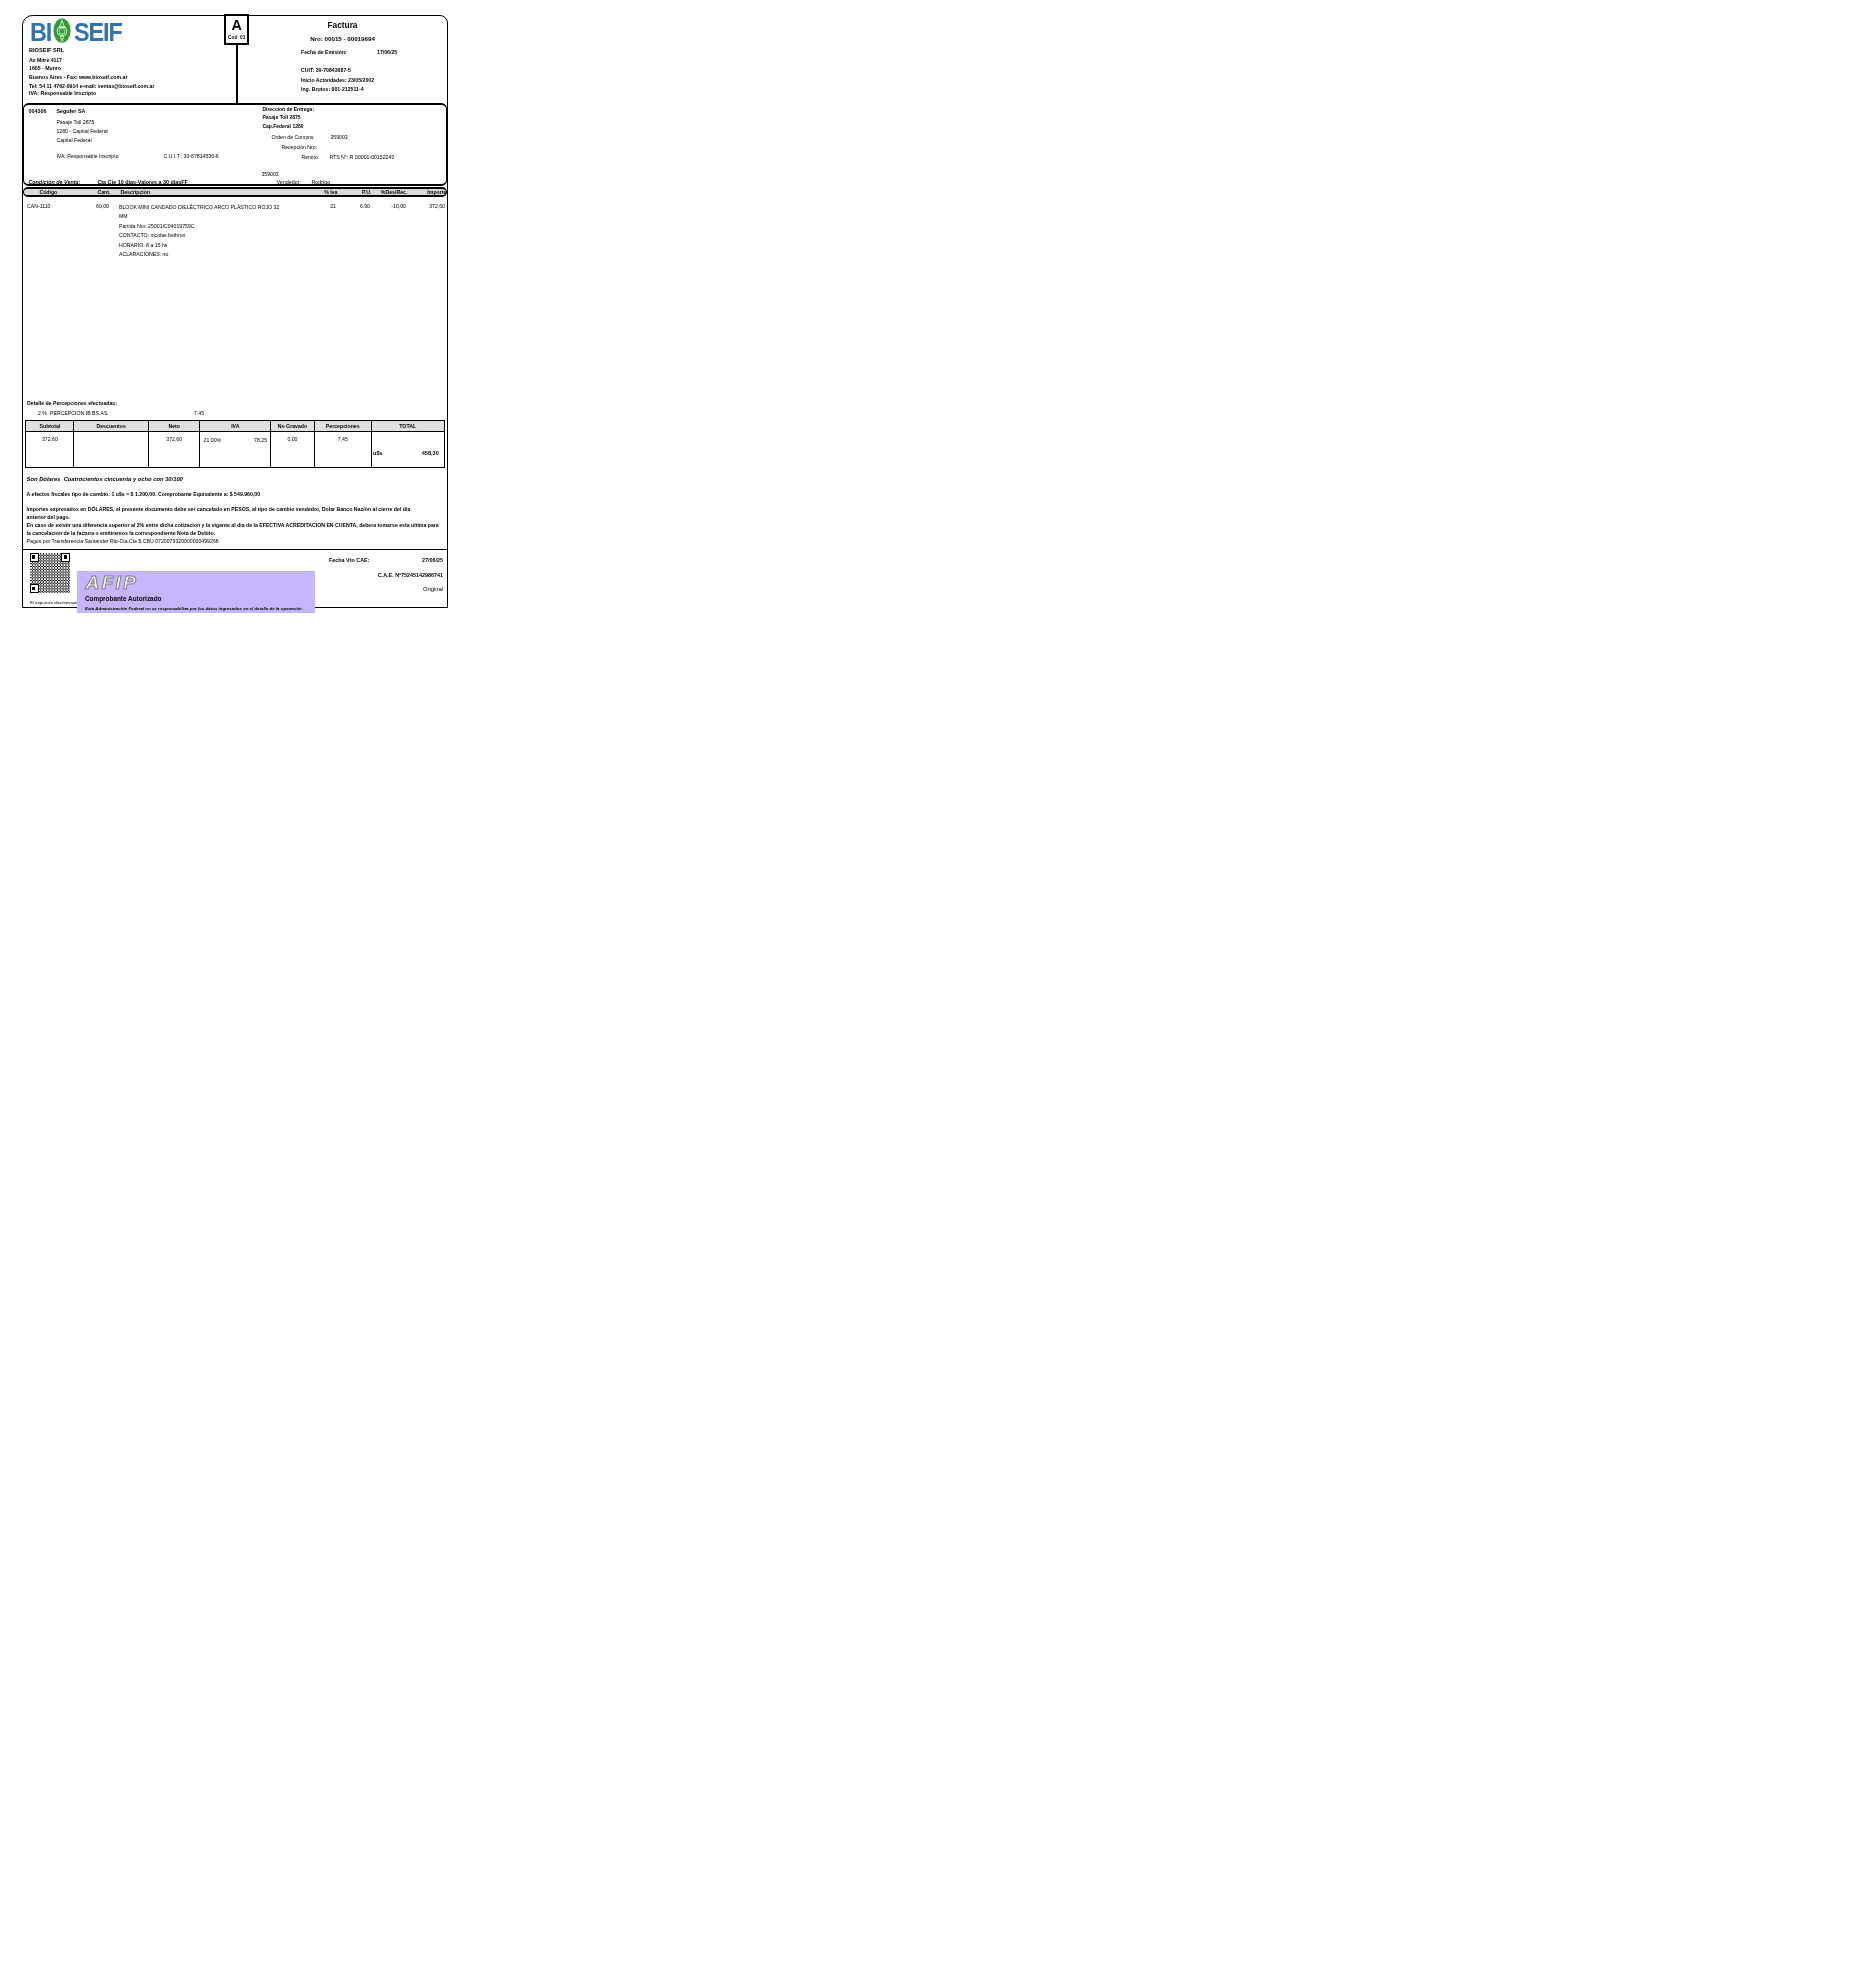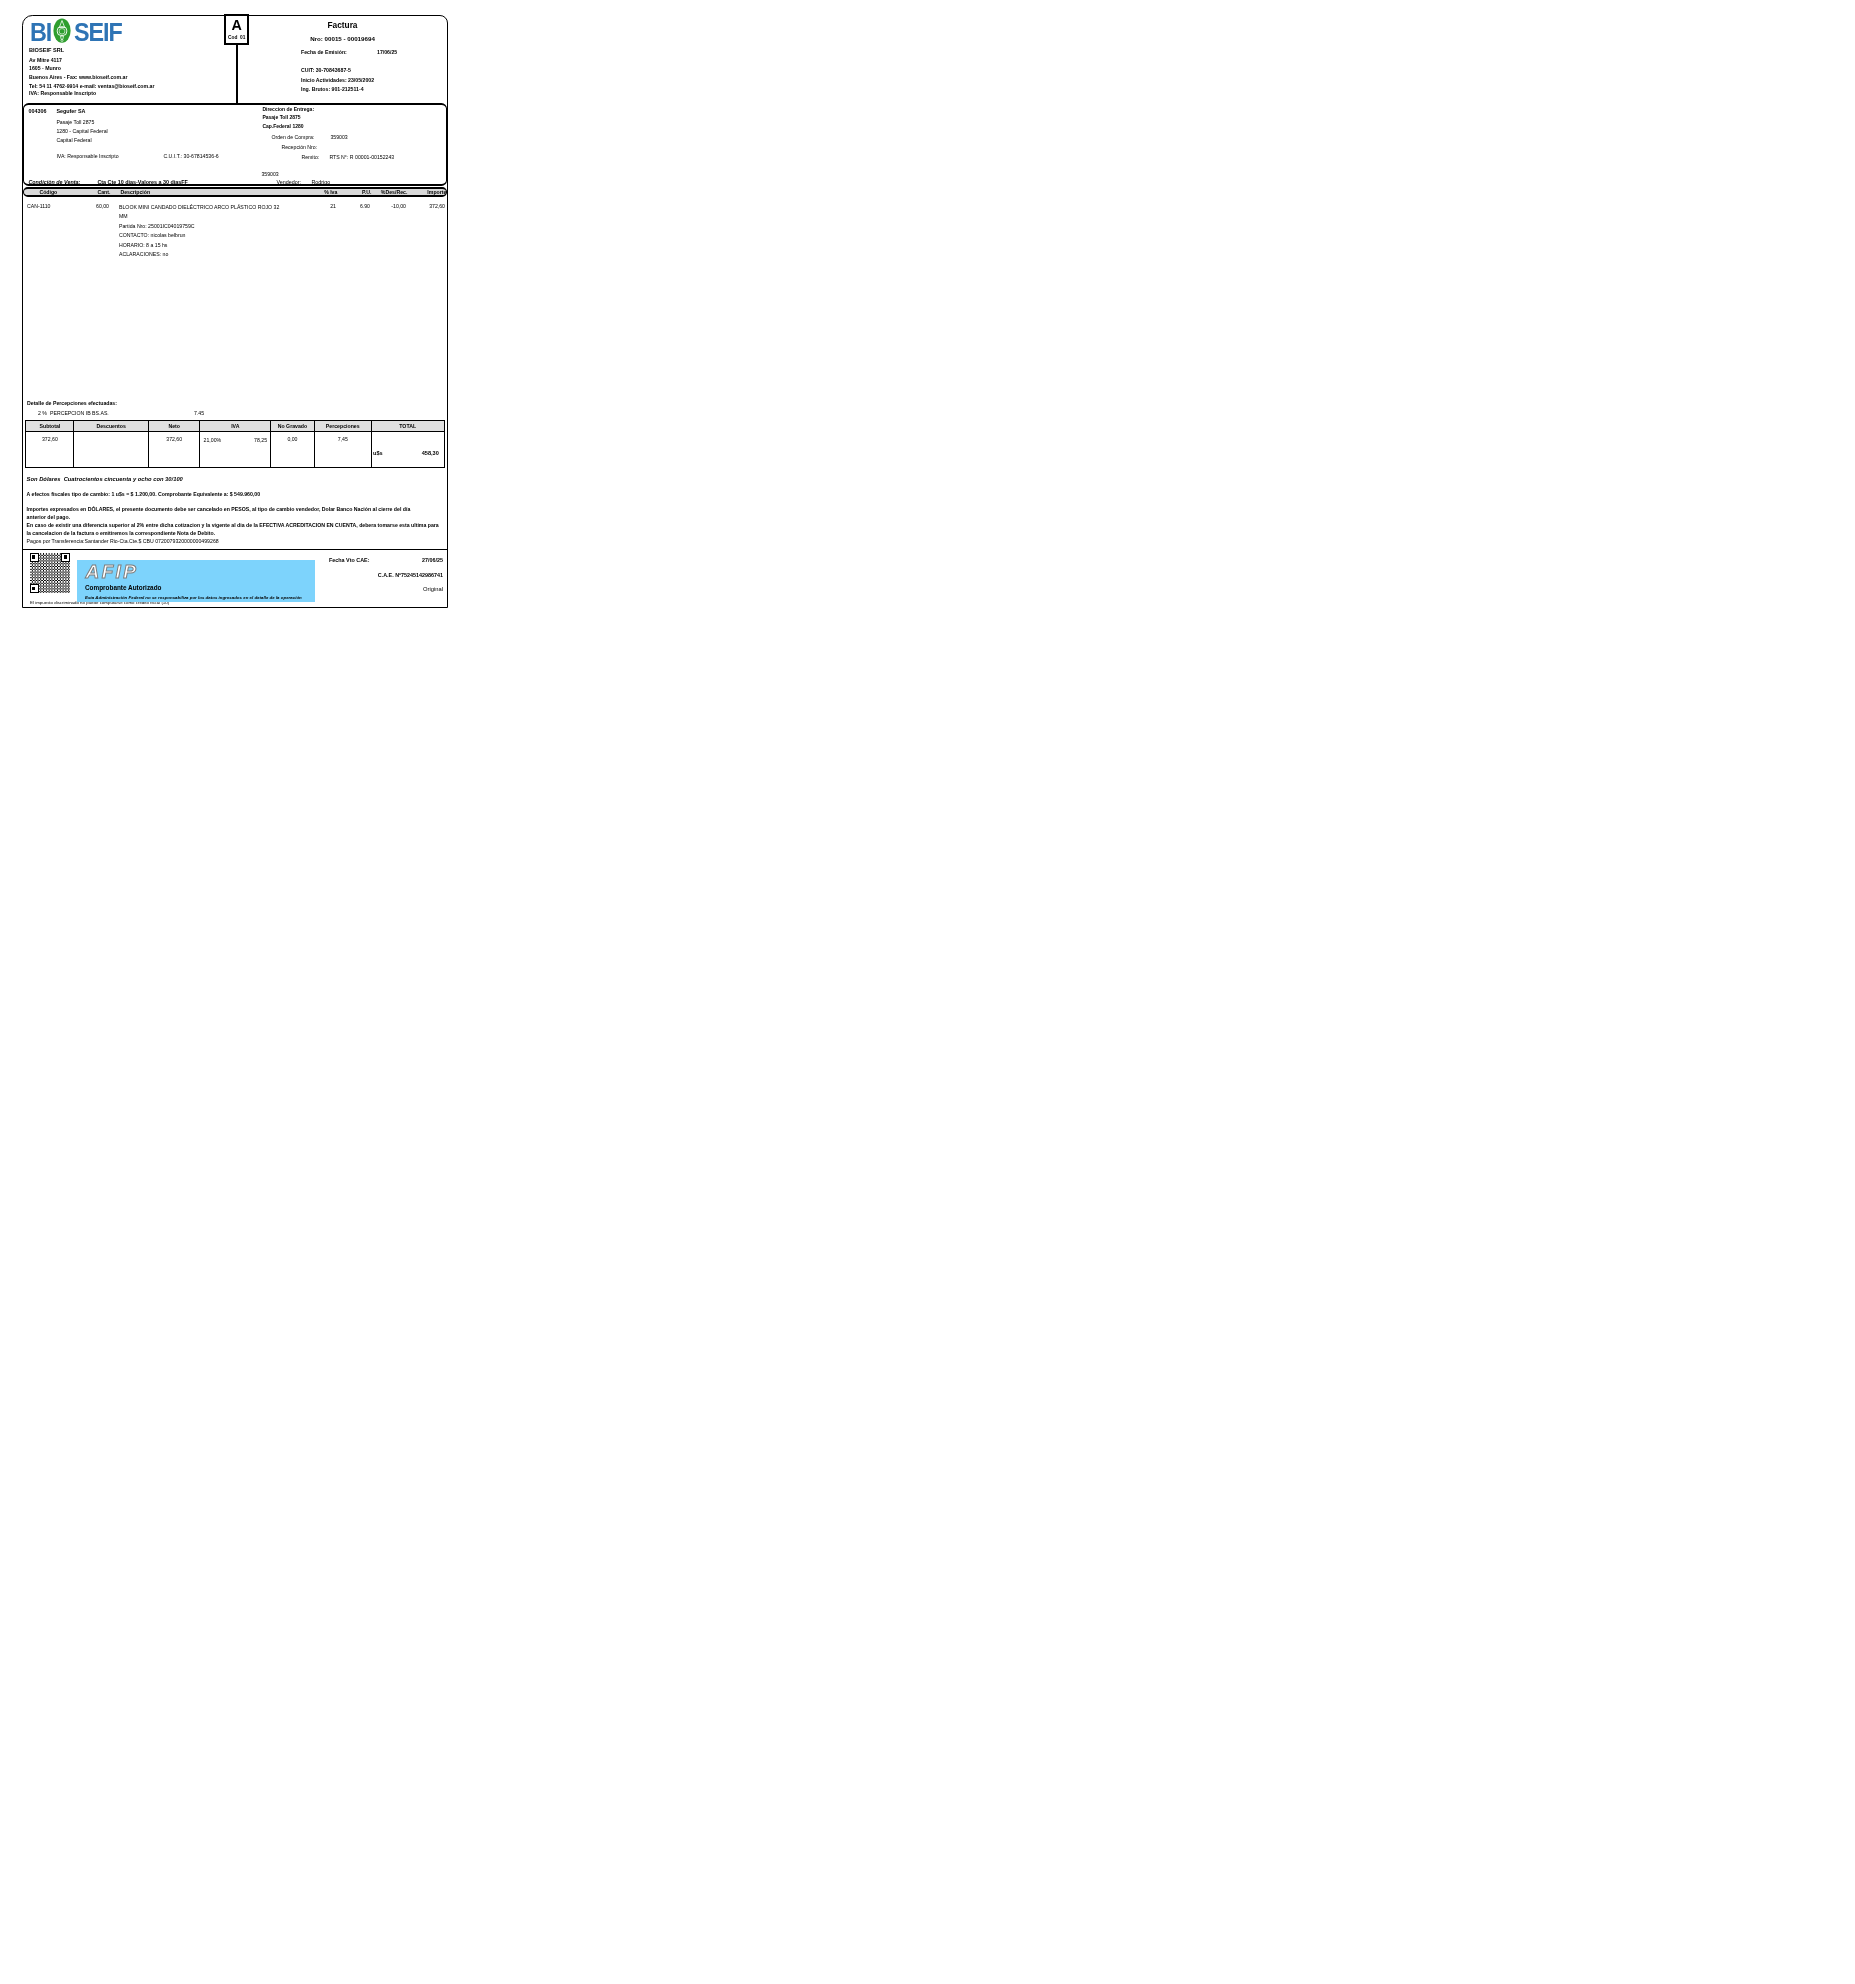--- a/index.html
+++ b/index.html
@@ -116,21 +116,21 @@
   .pagos { font-size:5.2px; line-height:8px; }
 
   
   .footer { position:relative; border-top:1.6px solid #000; height:48px; margin-top:1.6px; }
   .qr { position:absolute; left:7.1px; top:3.6px; width:40px; height:40px; background:#fff;
         background-image: conic-gradient(#000 90deg, transparent 90deg 180deg, #000 180deg 270deg, transparent 270deg);
         background-size:2.8px 2.8px; }
   .finder { position:absolute; width:8.7px; height:8.7px; border:1.6px solid #000; background:#fff; }
   .finder::after { content:""; position:absolute; left:1.2px; top:1.2px; width:3.2px; height:3.2px; background:#000; }
   .f-tl { left:0; top:0; } .f-tr { right:0; top:0; } .f-bl { left:0; bottom:0; }
-  .afip-panel { position:absolute; left:54px; top:10px; width:238px; height:42px; background:#7dd3fc; }
+  .afip-panel { position:absolute; left:54px; top:21px; width:238px; height:42px; background:#c4b5fd; }
   .afip-logo { position:absolute; left:7.1px; top:0.8px; }
   .comprobante { position:absolute; left:8px; top:24.6px; font-size:6.4px; font-weight:bold; }
   .disclaimer { position:absolute; left:8px; top:35px; font-size:4.4px; font-weight:bold; font-style:italic; }
   .vto-lbl { position:absolute; left:306px; top:7.1px; font-size:5.4px; font-weight:bold; }
   .vto-val { position:absolute; right:4px; top:7.1px; font-size:5.4px; font-weight:bold; }
   .cae { position:absolute; right:4px; top:22px; font-size:5.4px; font-weight:bold; }
   .original { position:absolute; right:4px; top:36px; font-size:5.8px; }
   .bottom-note { padding:3.2px 0 2.4px 7.1px; font-size:4.4px; }
 </style>
 </head>

